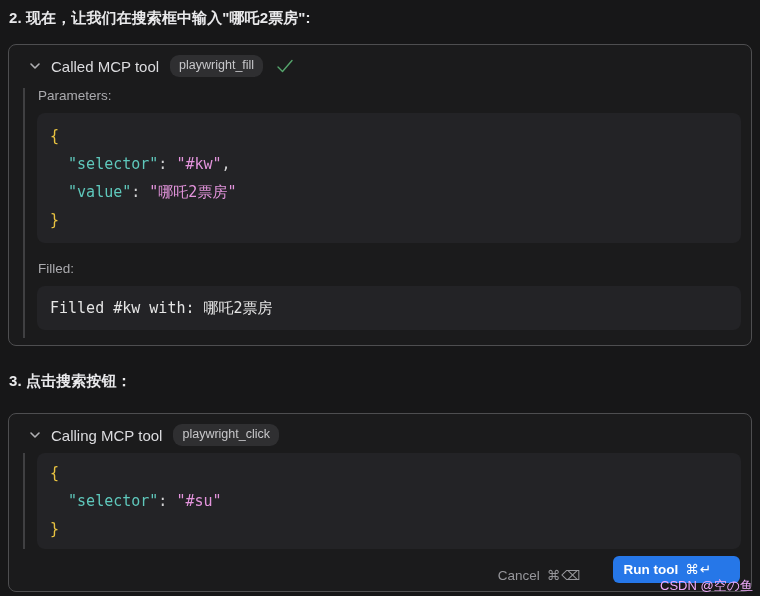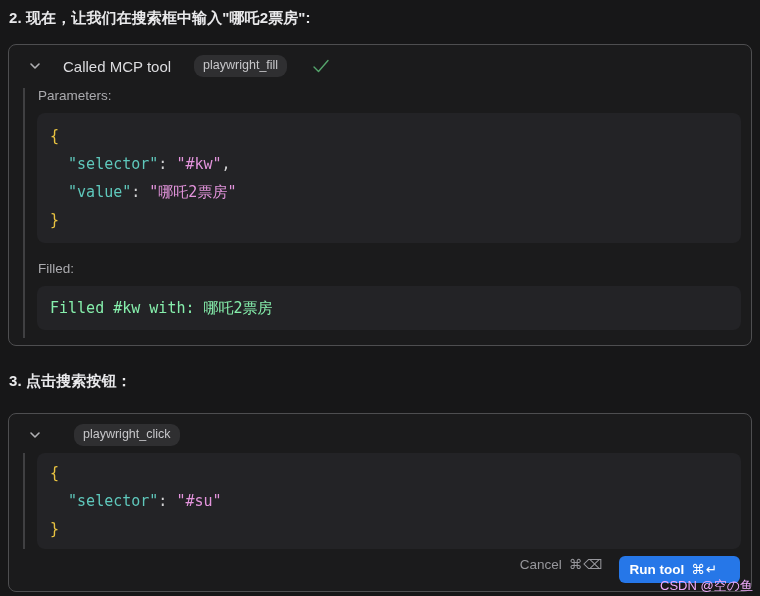--- a/index.html
+++ b/index.html
@@ -27,21 +27,20 @@
     border-radius: 8px;
     padding: 9px 10px 7px 10px;
   }
 
   .panel-header {
     display: flex;
     align-items: center;
     height: 24px;
     padding-left: 9px;
     cursor: pointer;
-    gap: 12px;
   }
   .chevron { width: 14px; height: 14px; margin-right: 9px; display: inline-flex; align-items: center; }
   .panel-title { font-size: 15px; color: #dcdcdf; font-weight: 500; }
   .tool-badge {
     margin-left: 11px;
     background: #2f2f31;
     color: #c7c7ca;
     font-size: 12.5px;
     padding: 4px 9px 5px 9px;
     border-radius: 9px;
@@ -74,48 +73,48 @@
     color: #d6d6d8;
   }
   .code-block.single { padding: 8px 13px; }
   .code-line { white-space: pre; }
   .code-line.ind { padding-left: 2ch; }
 
   .t-brace { color: #e9c341; }
   .t-key   { color: #5fc8bc; }
   .t-punct { color: #d2d2d4; }
   .t-str   { color: #e394dc; }
-  .t-plain { color: #86efac; }
+  .t-plain { color: #e5e5e5; }
 
   .panel-footer {
     display: flex;
     justify-content: flex-end;
-    align-items: flex-start;
-    gap: 16px;
+    align-items: flex-end;
+    gap: 32px;
     padding: 7px 1px 1px 0;
   }
   .cancel-btn {
     background: none;
     border: none;
     color: #97979c;
     font-size: 13.5px;
     font-family: inherit;
     cursor: pointer;
     display: inline-flex;
     align-items: center;
   }
   .run-btn {
     background: #2677e8;
     border: none;
     border-radius: 6px;
     color: #ffffff;
     font-size: 13.5px;
     font-weight: 600;
     font-family: inherit;
-    padding: 5px 22px 6px 10px;
+    padding: 5px 28px 6px 10px;
     cursor: pointer;
     display: inline-flex;
     align-items: center;
   }
   .keys {
     font-family: "DejaVu Sans", sans-serif;
     margin-left: 7px;
     font-weight: normal;
     letter-spacing: 1px;
   }
@@ -170,20 +169,21 @@
 
 <div class="step-heading second">3. 点击搜索按钮：</div>
 
 <section class="tool-panel">
   <div class="panel-header">
     <span class="chevron">
       <svg width="14" height="14" viewBox="0 0 14 14">
           <path d="M3 5l4 4 4-4" stroke="#b0b0b3" stroke-width="1.6" fill="none" stroke-linecap="round" stroke-linejoin="round"></path>
         </svg>
     </span>
+    <span class="panel-title">Calling MCP tool</span>
     <span class="tool-badge">playwright_click</span>
   </div>
 
   <div class="thread" style="padding-bottom:0; margin-top:6px;">
     <div class="code-block" style="padding:6px 13px;">
       <div class="code-line"><span class="t-brace">{</span></div>
       <div class="code-line ind"><span class="t-key">"selector"</span><span class="t-punct">: </span><span class="t-str">"#su"</span></div>
       <div class="code-line"><span class="t-brace">}</span></div>
     </div>
   </div>

